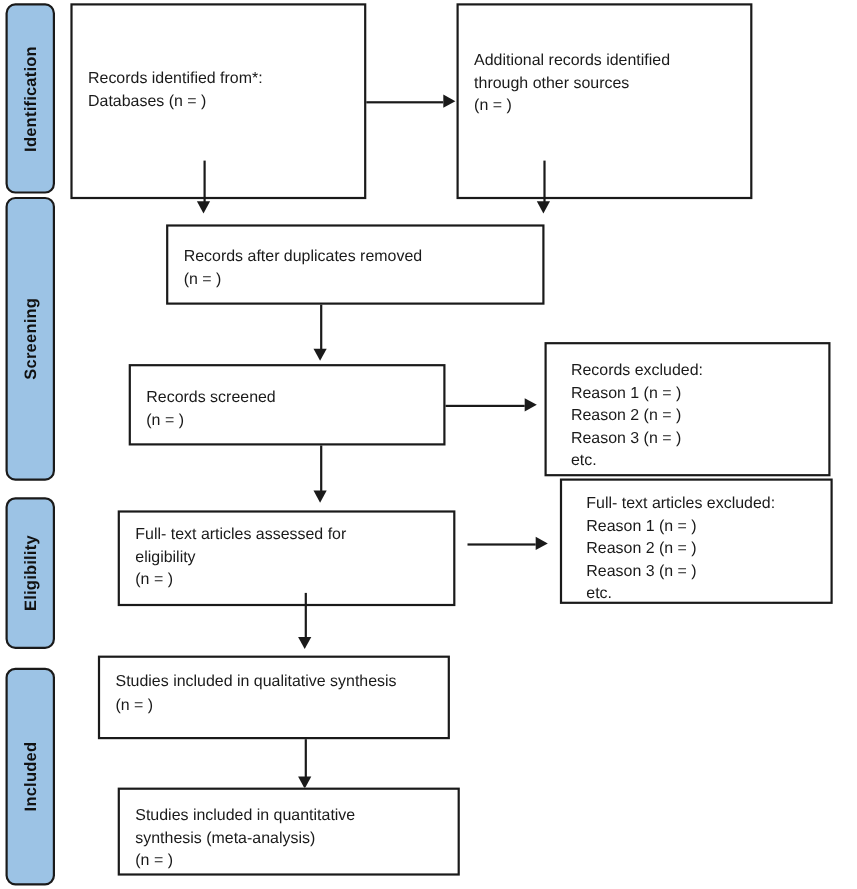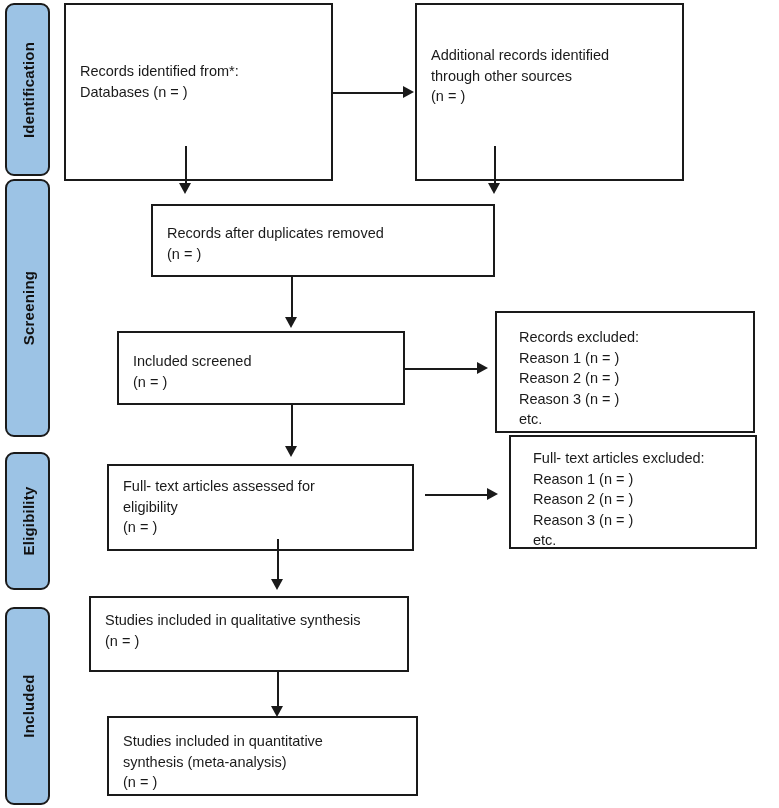--- a/index.html
+++ b/index.html
@@ -131,21 +131,21 @@
 
   <div class="flow-box" style="left:151px;top:204px;width:344px;height:73px;">
     <span class="box-text" style="top:17px;">Records after duplicates removed
                 (n = )</span>
   </div>
 
   <div class="v-line" style="left:291px;top:277px;height:42px;"></div>
   <div class="arrow-down" style="left:285px;top:317px;"></div>
 
   <div class="flow-box" style="left:117px;top:331px;width:288px;height:74px;">
-    <span class="box-text" style="top:18px;">Included screened
+    <span class="box-text" style="top:18px;">Records screened
         (n = )</span>
   </div>
 
   <div class="flow-box indent" style="left:495px;top:293px;width:260px;height:122px;margin-top:18px;">
     <span class="box-text" style="top:14px;">Records excluded:
     Reason 1 (n = )
     Reason 2 (n = )
     Reason 3 (n = )
     etc.</span>
   </div>

